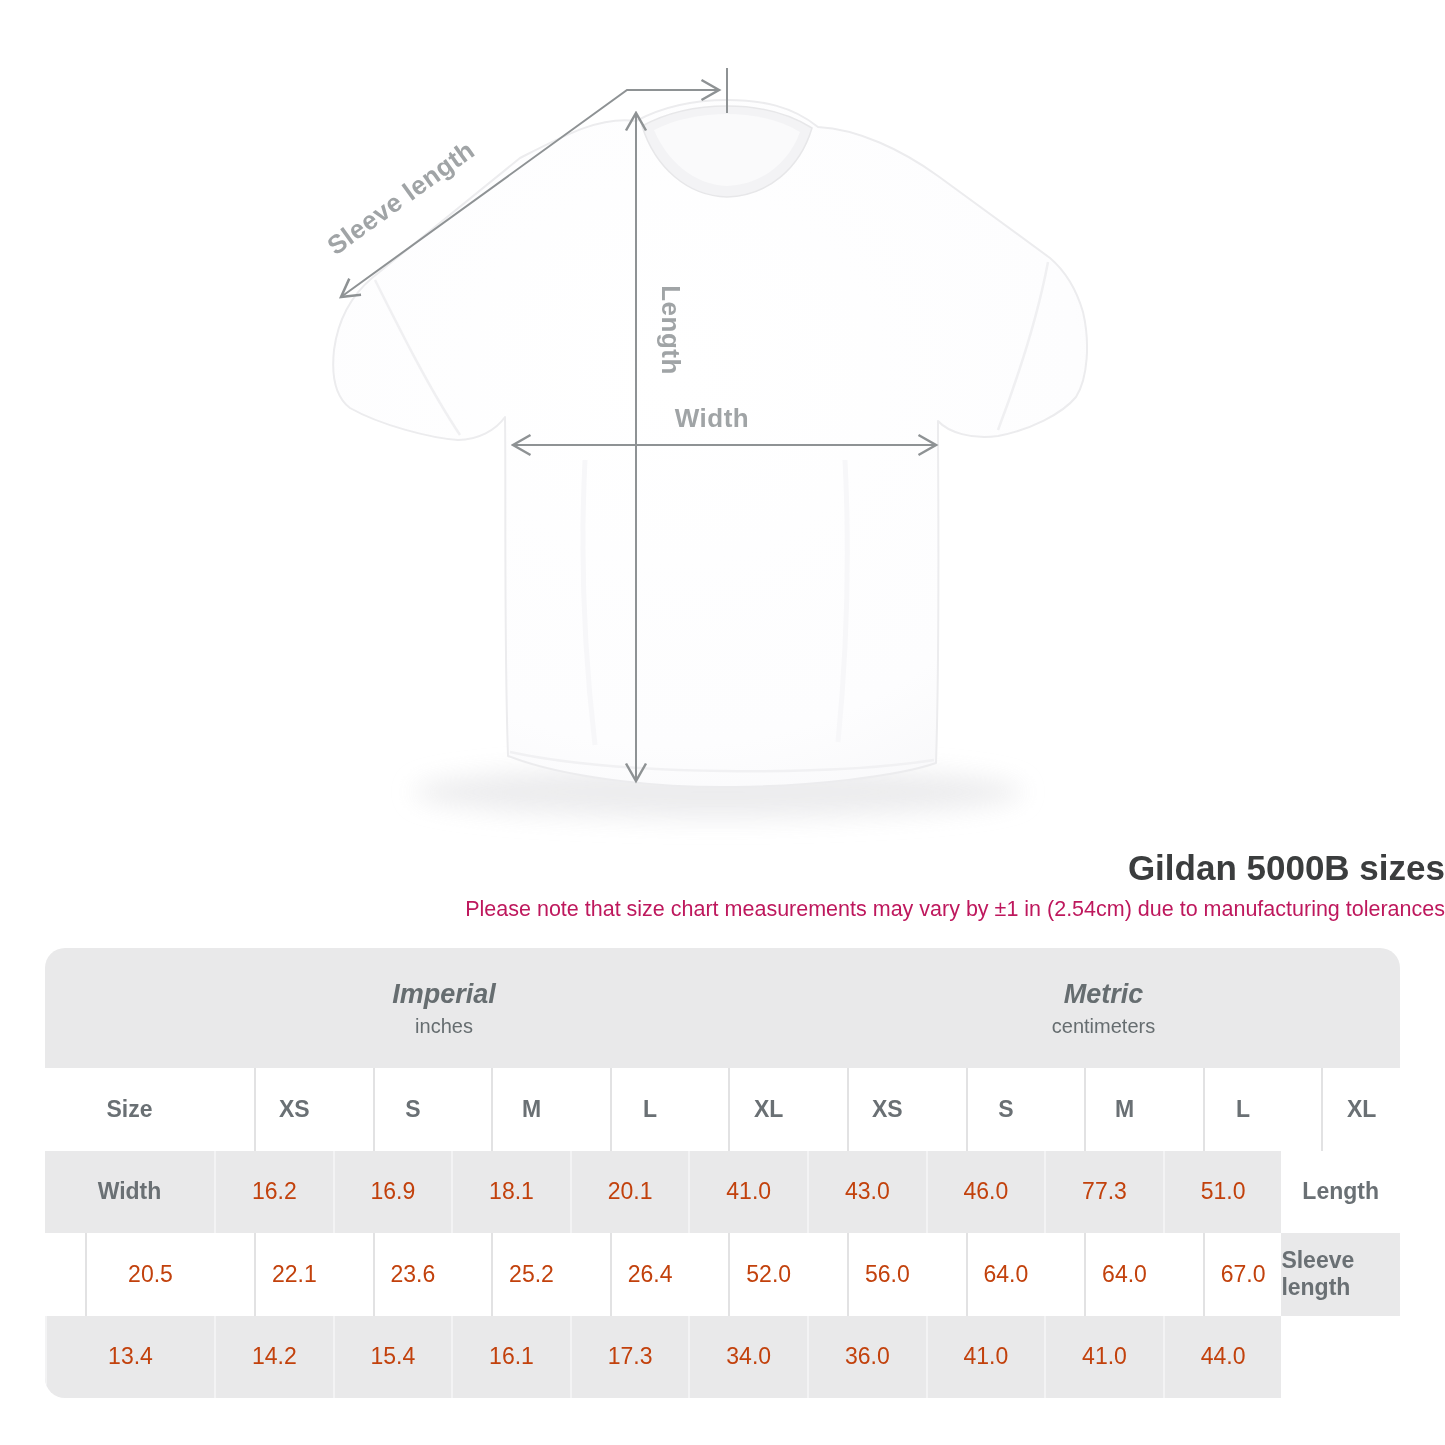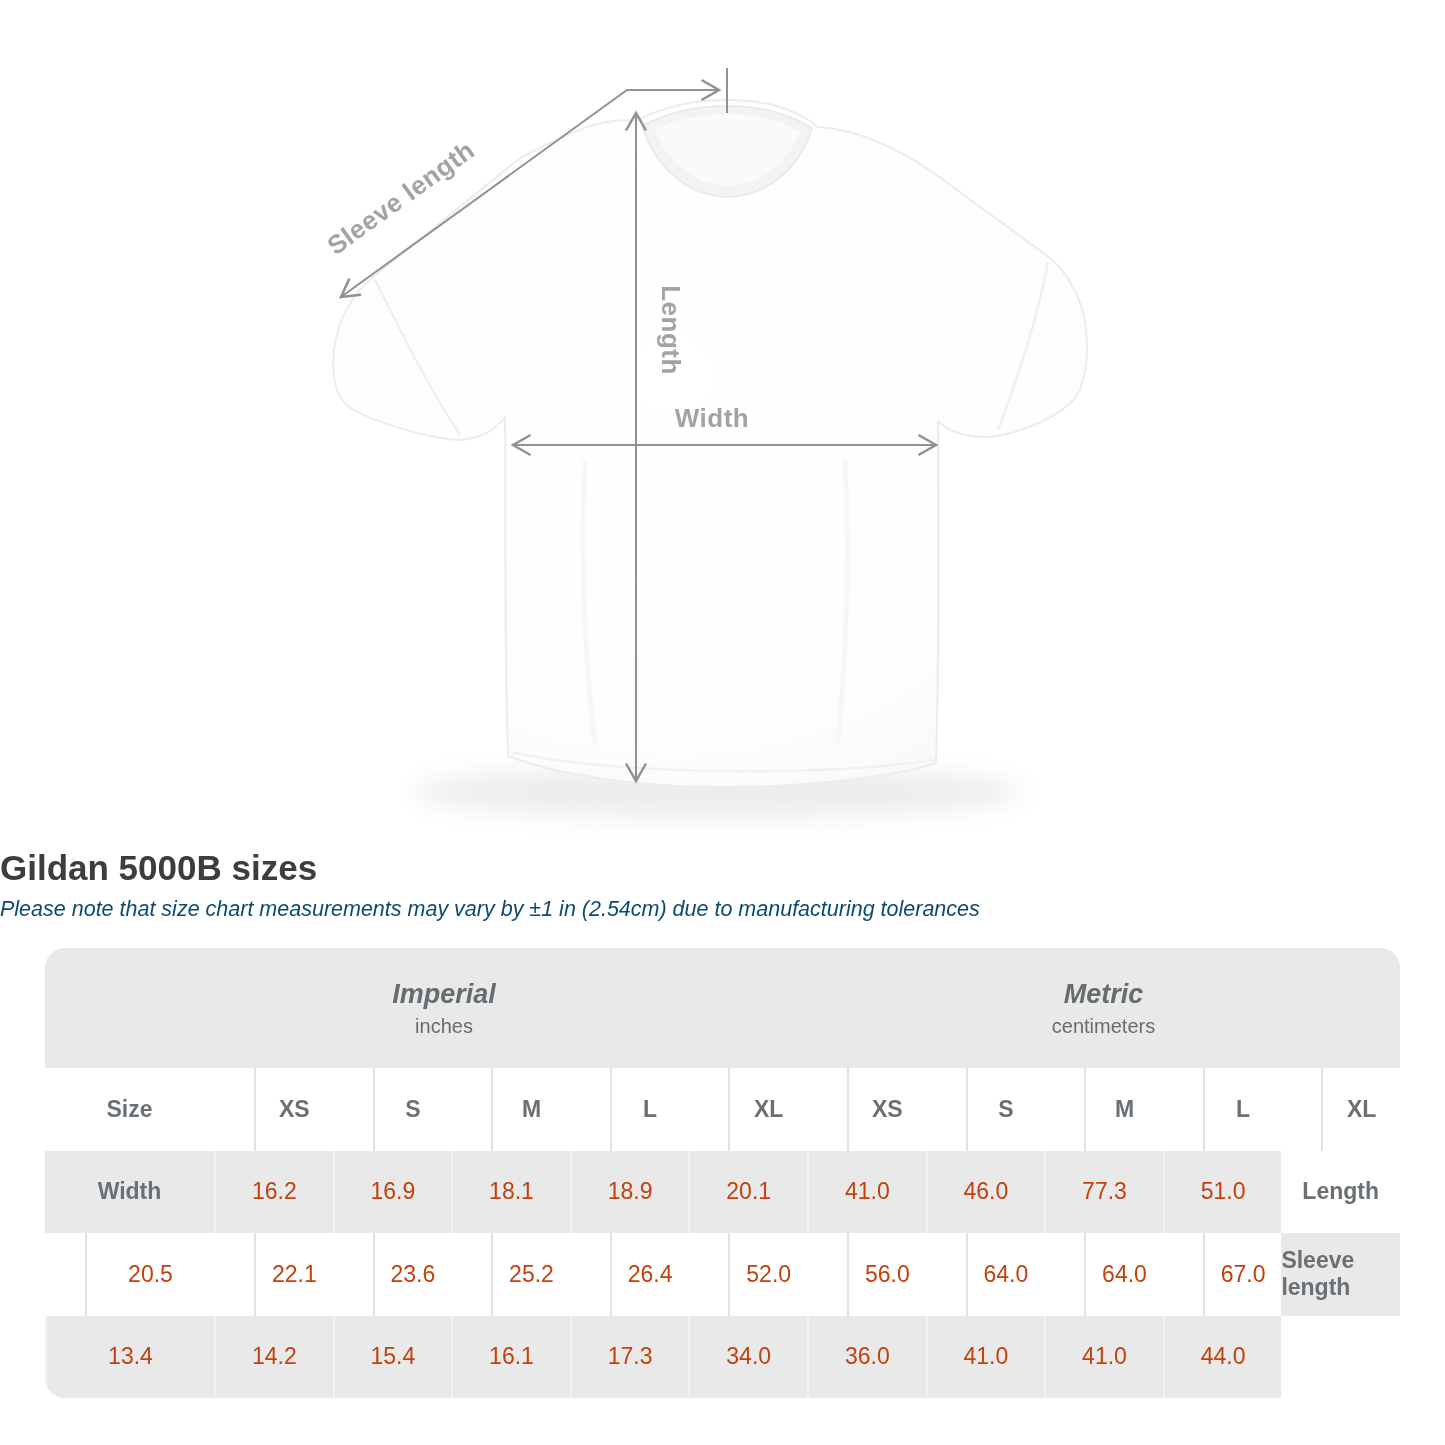--- a/index.html
+++ b/index.html
@@ -5,23 +5,23 @@
   html,body{margin:0;padding:0;background:#ffffff;}
   body{
     width:1445px;height:1445px;position:relative;overflow:hidden;
     font-family:"Liberation Sans","DejaVu Sans",sans-serif;
   }
   
   .diagram-wrap{position:absolute;left:0;top:0;width:1445px;height:860px;}
   .diagram-wrap svg{display:block;}
   .diag-label{font-weight:bold;font-size:26px;letter-spacing:.5px;fill:#a0a4a6;}
   
-  .title-block{position:absolute;left:0;top:848px;width:1445px;text-align:left;}
+  .title-block{position:absolute;left:0;top:848px;width:1445px;text-align:right;}
   .title-block h1{margin:0;font-size:35px;line-height:40px;font-weight:bold;color:#3b3d3e;}
-  .title-block .note{margin:8px 0 8px 0;font-style:italic;font-size:21.5px;line-height:26px;color:#0c4a6e;}
+  .title-block .note{margin:8px 0 8px 0;font-size:21.5px;line-height:26px;color:#be185d;}
   
   .size-table{
     position:absolute;left:45px;top:948px;width:1355px;height:450px;
     display:grid;grid-template-columns:169px repeat(10,1fr);
     grid-template-rows:120px repeat(4,1fr);
     border-radius:20px;overflow:hidden;background:#ffffff;
   }
   .band{background:#e9e9ea;display:flex;flex-direction:column;align-items:center;justify-content:center;gap:5px;}
   .band-left{grid-column:1/7;padding-left:36px;}
   .band-right{grid-column:7/12;}
@@ -126,23 +126,23 @@
   <div class="c w vd hdr">XS</div>
   <div class="c w vd hdr">S</div>
   <div class="c w vd hdr">M</div>
   <div class="c w vd hdr">L</div>
   <div class="c w vd hdr">XL</div>
 
   <div class="c g hdr">Width</div>
   <div class="c g vd num">16.2</div>
   <div class="c g vd num">16.9</div>
   <div class="c g vd num">18.1</div>
-  <div class="c g vd num">18.9</div>
   <div class="c g vd num">20.1</div>
   <div class="c g vd num">41.0</div>
+  <div class="c g vd num">43.0</div>
   <div class="c g vd num">46.0</div>
   <div class="c g vd num">77.3</div>
   <div class="c g vd num">51.0</div>
 
   <div class="c w hdr">Length</div>
   <div class="c w vd num">20.5</div>
   <div class="c w vd num">22.1</div>
   <div class="c w vd num">23.6</div>
   <div class="c w vd num">25.2</div>
   <div class="c w vd num">26.4</div>

